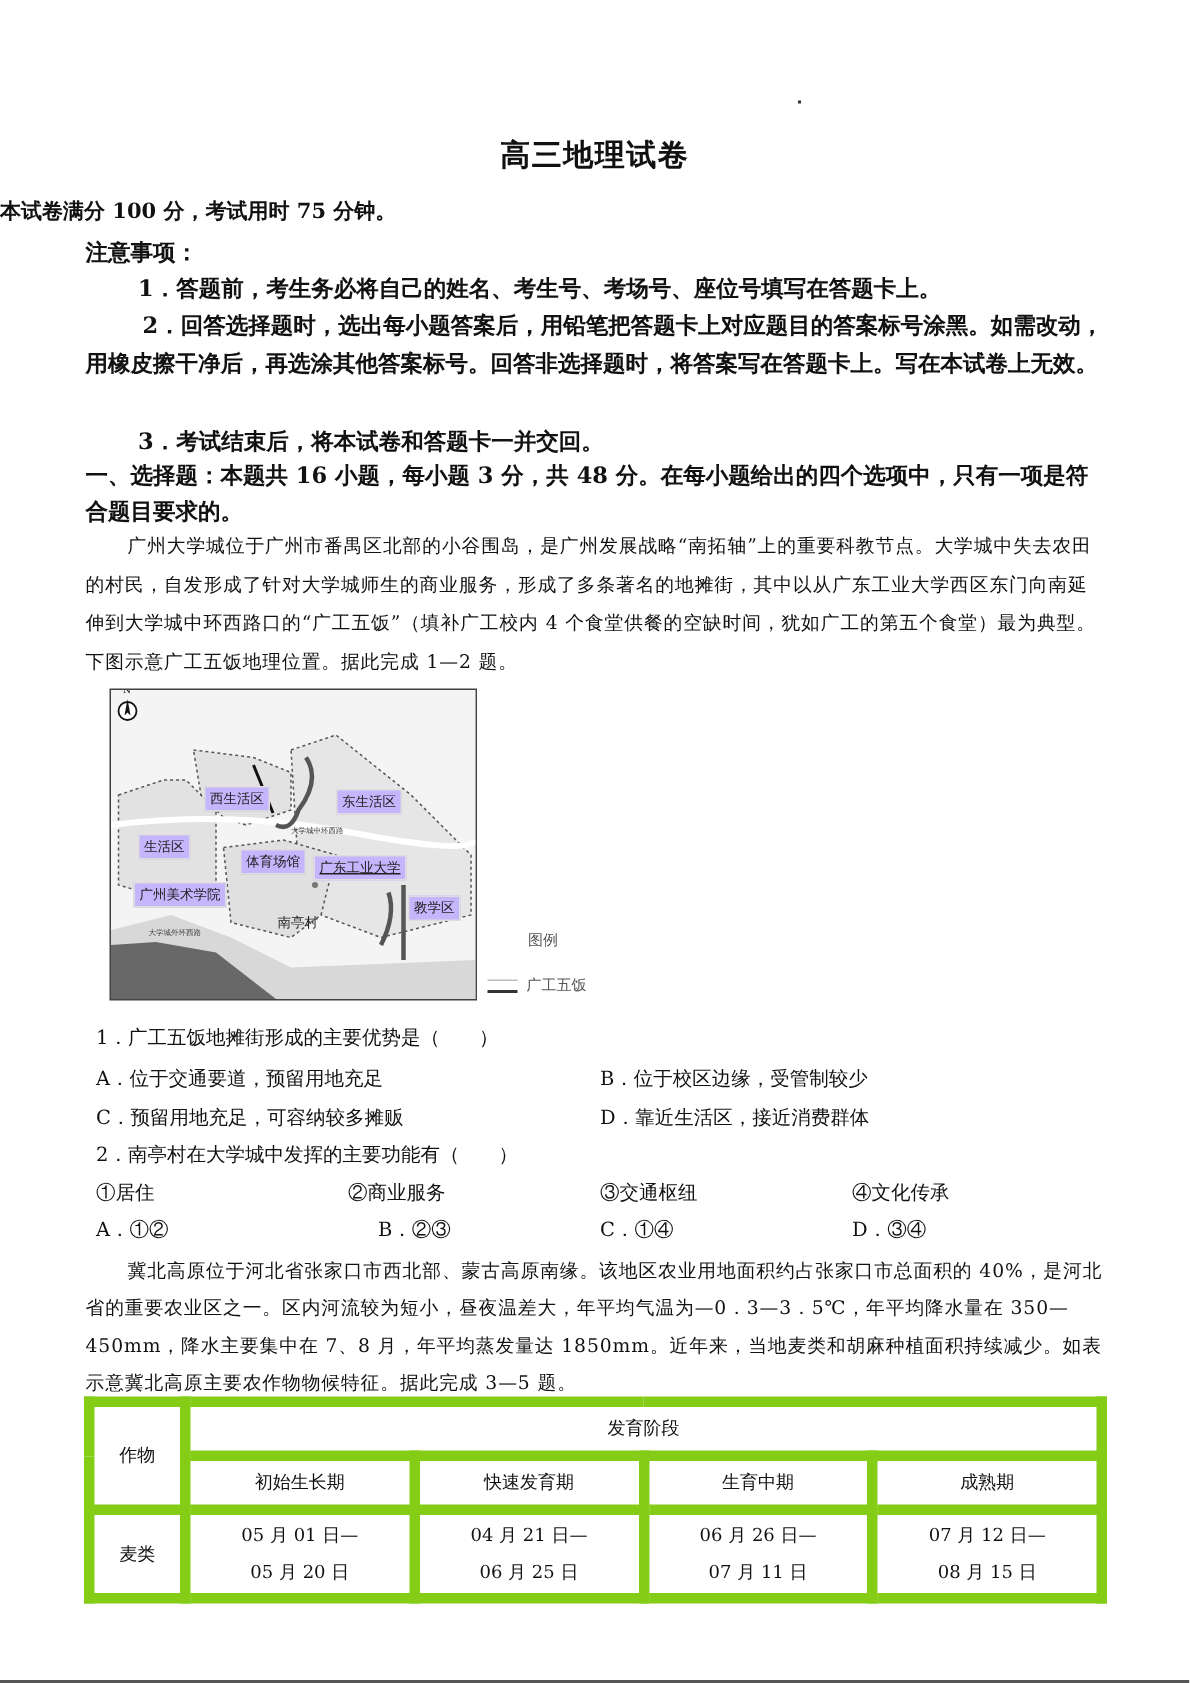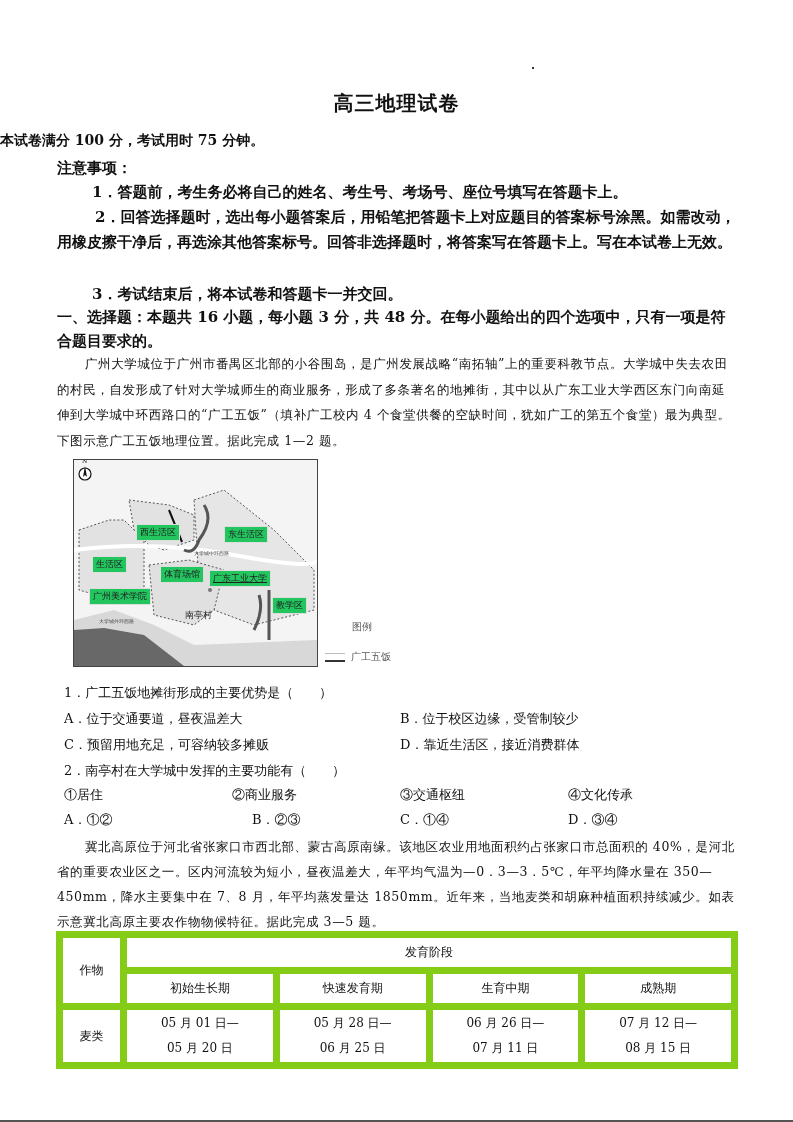--- a/index.html
+++ b/index.html
@@ -17,21 +17,21 @@
   .legend-item { left: 325px; top: 650px; font-size: 10px; color: #555; display: flex; align-items: center; gap: 6px; }
   .legend-swatch { width: 20px; height: 6px; border-top: 1px solid #bbb; border-bottom: 2px solid #333; }
   .opt { font-size: 13px; }
   table.phen { position: absolute; left: 56px; top: 931px; width: 682px; border-collapse: collapse; font-size: 12px; }
   table.phen td { border: 7px solid #84cc16; text-align: center; height: 29px; padding: 0; }
   table.phen tr.hdr2 td { height: 29px; }
   table.phen td.crop { width: 57px; }
   table.phen .two { line-height: 25px; }
   table.phen { border: 2px solid #222; }
   .bottom-rule { left: 0; top: 1120px; width: 793px; height: 2px; background: #555; }
-  .map-label { position: absolute; font-size: 9px; background: #22c55e; padding: 1px 3px; color: #222; border: 1px solid #ddd; }
+  .map-label { position: absolute; font-size: 9px; background: #c4b5fd; padding: 1px 3px; color: #222; border: 1px solid #ddd; }
   .map-small { position: absolute; font-size: 5px; color: #444; }
 </style>
 </head>
 <body>
 
 <div class="abs dot"></div>
 
 <div class="abs title">高三地理试卷</div>
 <div class="abs subtitle">本试卷满分 100 分，考试用时 75 分钟。</div>
 
@@ -77,21 +77,21 @@
   <span class="map-small" style="left:25px; top:158px;">大学城外环西路</span>
 </div>
 
 <div class="abs legend-title">图例</div>
 <div class="abs legend-item">
   <span class="legend-swatch"></span>
   <span>广工五饭</span>
 </div>
 
 <div class="abs q" style="left:64px; top:681px;">1．广工五饭地摊街形成的主要优势是（　　）</div>
-<div class="abs opt" style="left:64px; top:710px;">A．位于交通要道，昼夜温差大</div>
+<div class="abs opt" style="left:64px; top:710px;">A．位于交通要道，预留用地充足</div>
 <div class="abs opt" style="left:400px; top:710px;">B．位于校区边缘，受管制较少</div>
 <div class="abs opt" style="left:64px; top:736px;">C．预留用地充足，可容纳较多摊贩</div>
 <div class="abs opt" style="left:400px; top:736px;">D．靠近生活区，接近消费群体</div>
 
 <div class="abs q" style="left:64px; top:759px;">2．南亭村在大学城中发挥的主要功能有（　　）</div>
 <div class="abs opt" style="left:64px; top:786px;">①居住</div>
 <div class="abs opt" style="left:232px; top:786px;">②商业服务</div>
 <div class="abs opt" style="left:400px; top:786px;">③交通枢纽</div>
 <div class="abs opt" style="left:568px; top:786px;">④文化传承</div>
 <div class="abs opt" style="left:64px; top:811px;">A．①②</div>
@@ -113,21 +113,21 @@
     <td>生育中期</td>
     <td>成熟期</td>
   </tr>
   <tr>
     <td class="crop" style="height:52px;">麦类</td>
     <td class="two">
           <div>05 月 01 日—</div>
           <div>05 月 20 日</div>
         </td>
     <td class="two">
-          <div>05 月 28 日—</div>
+          <div>04 月 21 日—</div>
           <div>06 月 25 日</div>
         </td>
     <td class="two">
           <div>06 月 26 日—</div>
           <div>07 月 11 日</div>
         </td>
     <td class="two">
           <div>07 月 12 日—</div>
           <div>08 月 15 日</div>
         </td>

